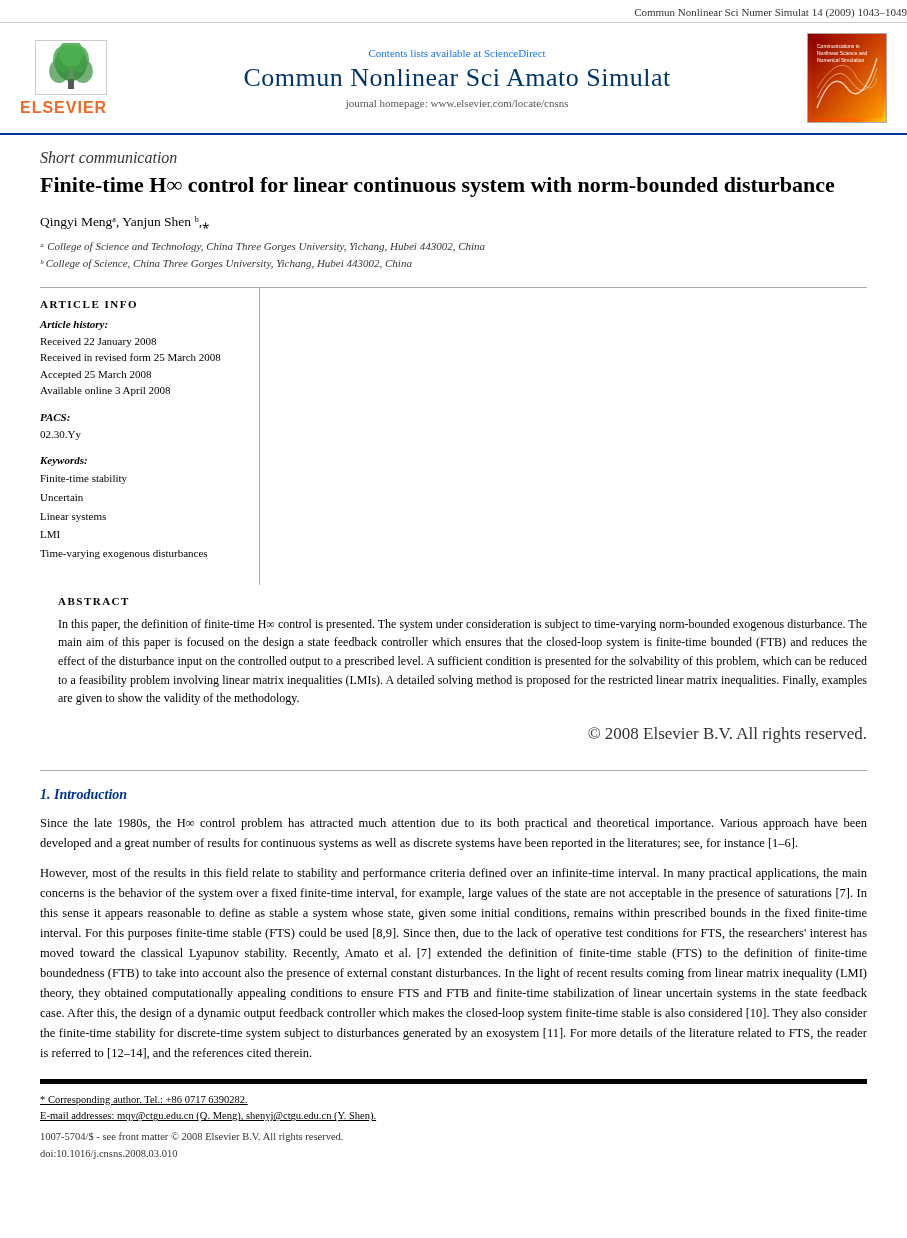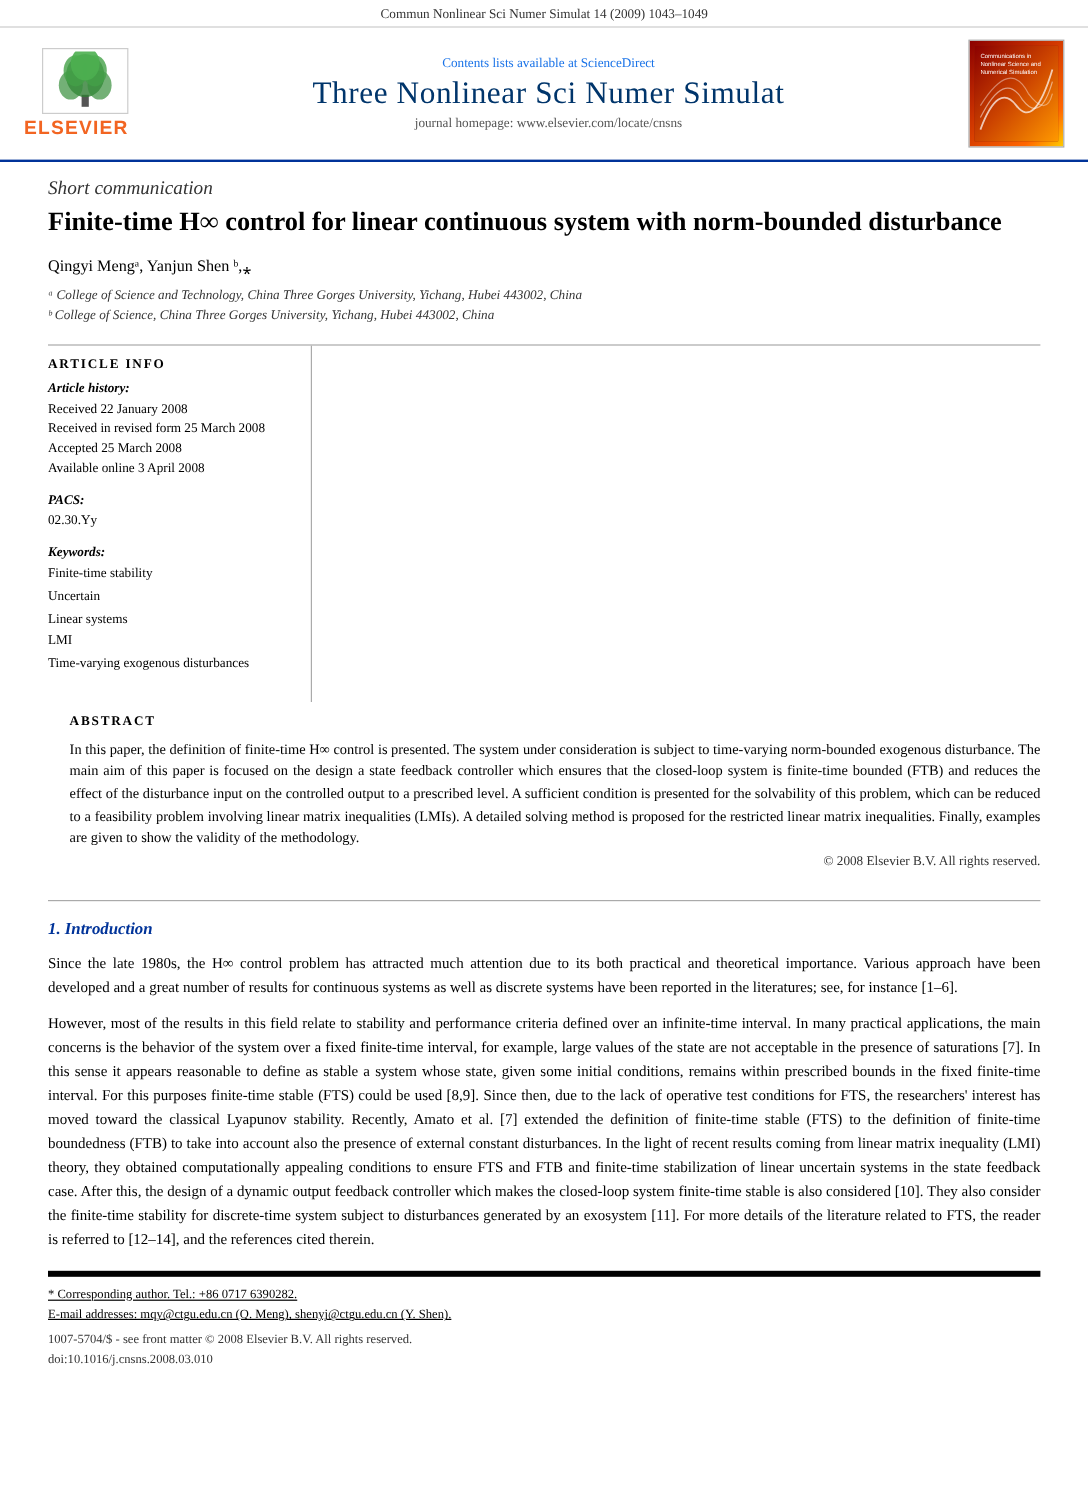--- a/index.html
+++ b/index.html
@@ -7,21 +7,21 @@
       font-family: "Times New Roman", Times, serif;
       background: #fff;
       color: #000;
       font-size: 13px;
       width: 907px;
       min-height: 1238px;
     }
 
     
     .top-bar {
-      text-align: center;
+      text-align: right;
       font-size: 11px;
       padding: 6px 0 4px;
       color: #333;
       border-bottom: 1px solid #ccc;
     }
 
     
     .journal-header {
       display: flex;
       align-items: center;
@@ -176,23 +176,23 @@
       letter-spacing: 1.5px;
       text-transform: uppercase;
       margin-bottom: 8px;
     }
     .abstract-text {
       font-size: 12px;
       line-height: 1.55;
       text-align: justify;
     }
     .copyright-line {
-      font-size: 11px;
+      font-size: 17px;
       text-align: right;
-      margin-top: 4px;
+      margin-top: 16px;
       color: #333;
     }
 
     .divider {
       border: none;
       border-top: 1px solid #aaa;
       margin: 16px 0;
     }
 
     .section-title {
@@ -248,21 +248,21 @@
       </svg>
     </div>
     <div class="elsevier-wordmark">ELSEVIER</div>
   </div>
 
   <div class="center-info">
     <div class="science-direct-link">
       <span>Contents lists available at</span>
       <span style="color:#1a73e8;">ScienceDirect</span>
     </div>
-    <div class="journal-title-big">Three Nonlinear Sci Numer Simulat</div>
+    <div class="journal-title-big">Commun Nonlinear Sci Amato Simulat</div>
     <div class="journal-homepage">journal homepage: www.elsevier.com/locate/cnsns</div>
   </div>
 
   <div class="journal-cover-img">
     <svg width="70" height="80" viewBox="0 0 70 80">
       <rect width="70" height="80" fill="#8b1a00"></rect>
       <rect x="0" y="0" width="70" height="80" fill="url(#coverGrad)"></rect>
       <defs>
         <linearGradient id="coverGrad" x1="0%" y1="0%" x2="100%" y2="100%">
           <stop offset="0%" style="stop-color:#8b0000;stop-opacity:1"></stop>

